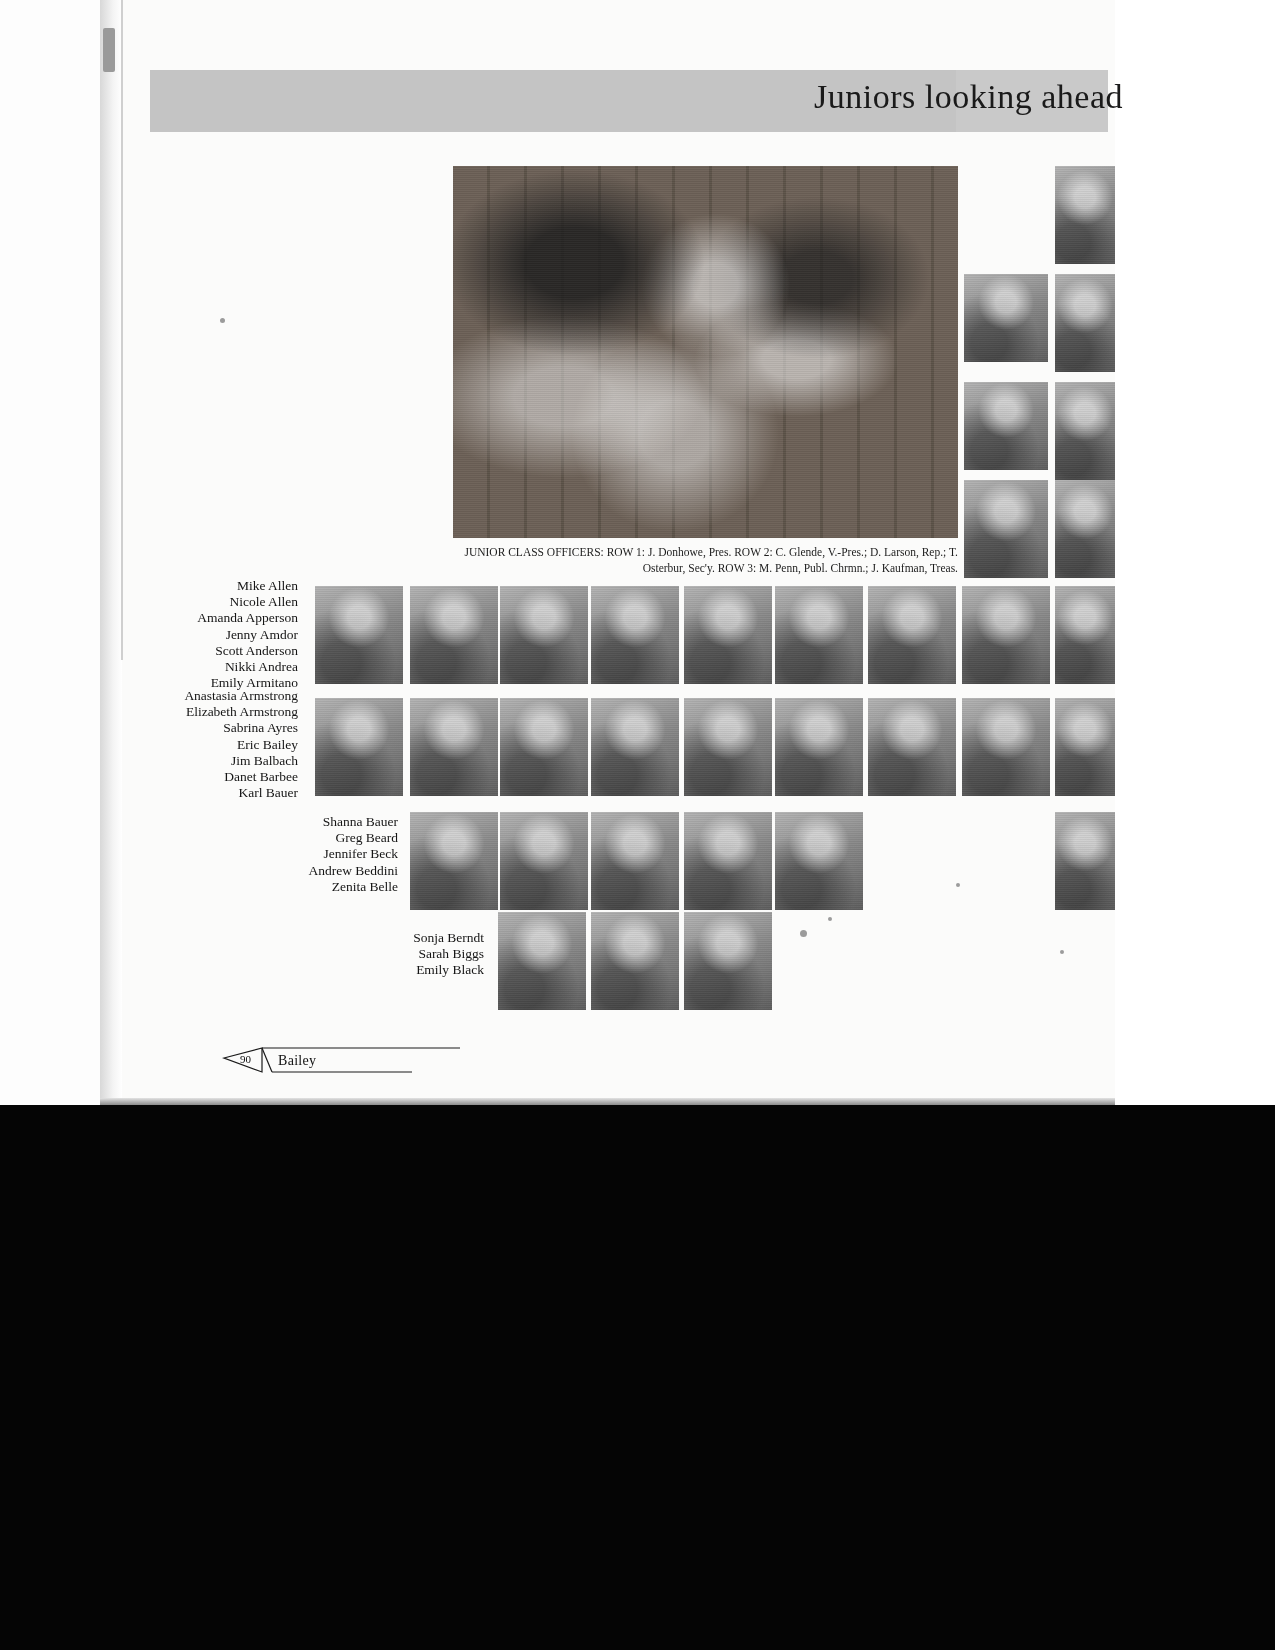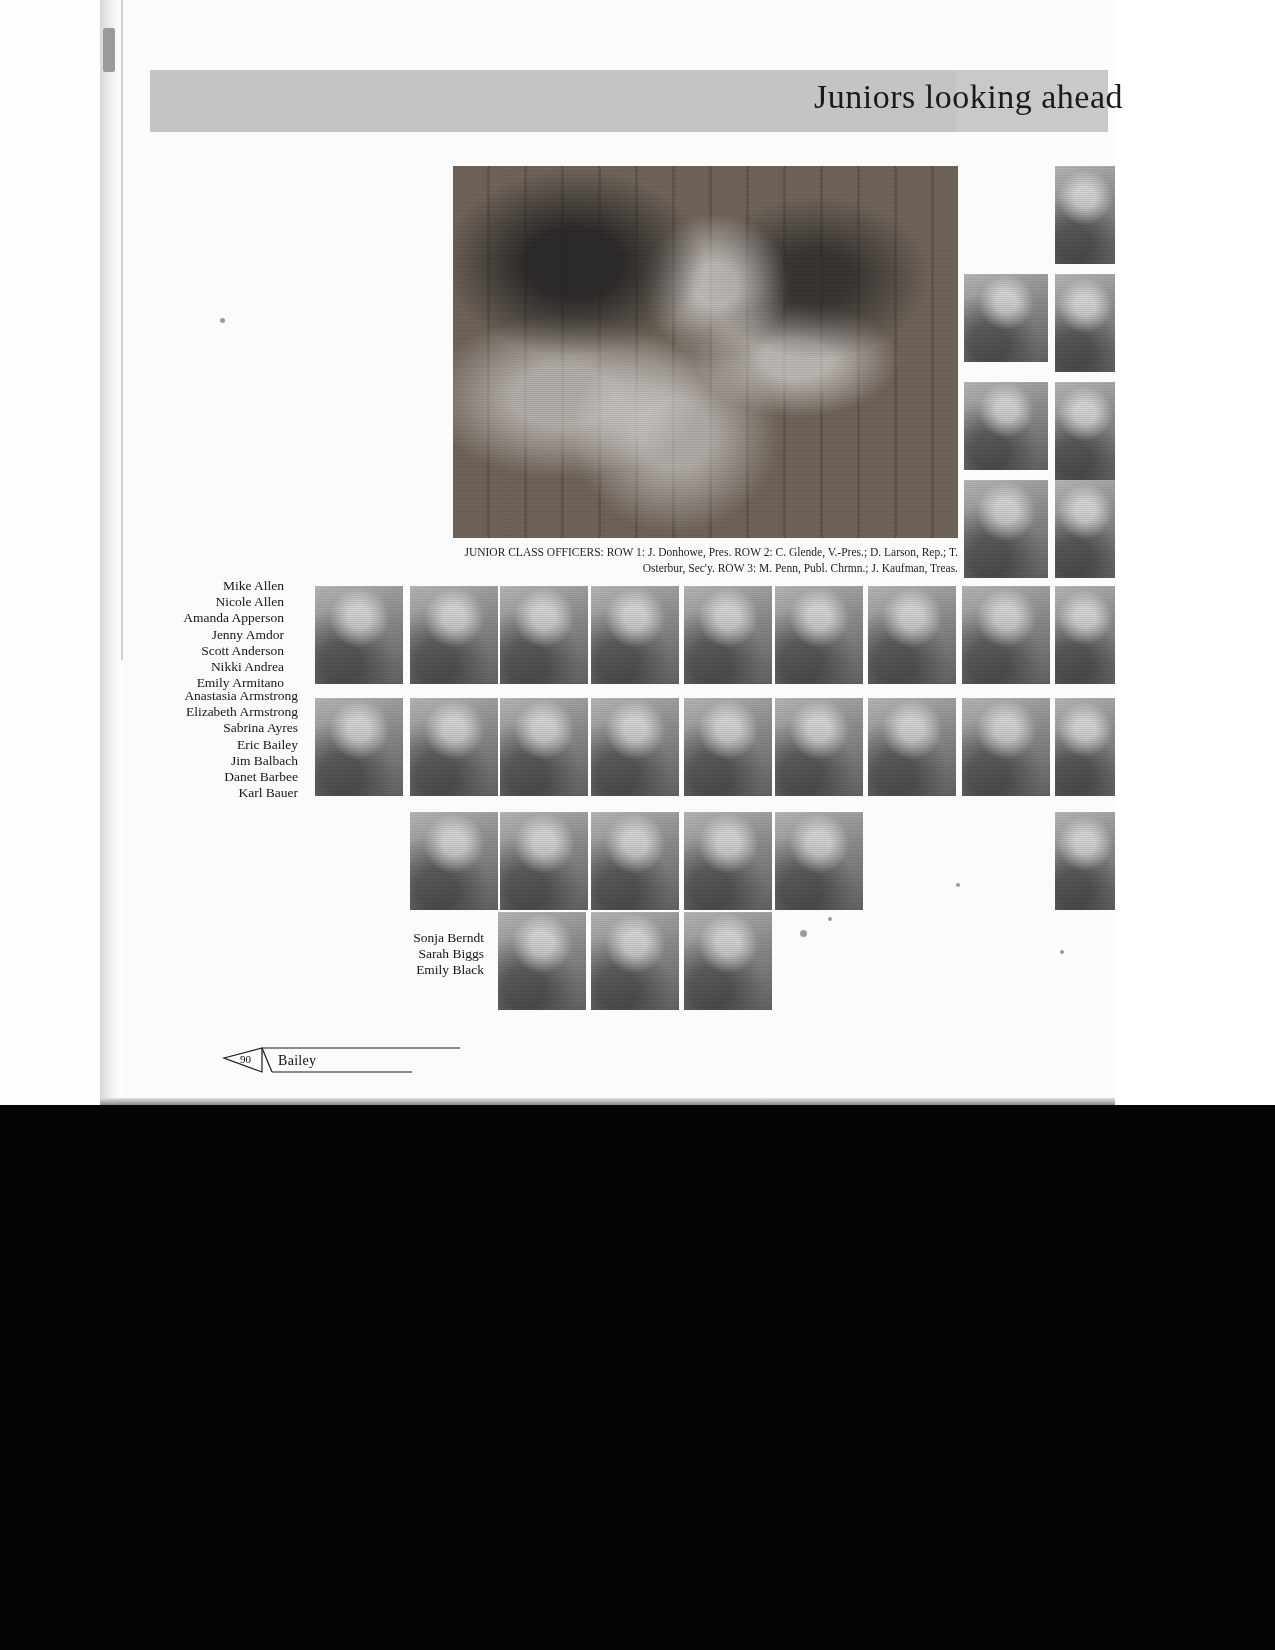--- a/index.html
+++ b/index.html
@@ -179,21 +179,21 @@
   
   .names {
     position: absolute;
     text-align: right;
     font-size: 13.5px;
     line-height: 16.2px;
     color: #151515;
     font-family: "Liberation Serif", serif;
     white-space: pre-line;
   }
-  .names-1 { left: 96px; top: 578px; width: 188px; }
+  .names-1 { left: 110px; top: 578px; width: 188px; }
   .names-2 { left: 110px; top: 688px; width: 188px; }
   .names-3 { left: 190px; top: 814px; width: 208px; }
   .names-4 { left: 290px; top: 930px; width: 194px; }
 
   
   .footer {
     position: absolute;
     left: 222px;
     top: 1044px;
     width: 250px;
@@ -257,20 +257,25 @@
 Scott Anderson
 Nikki Andrea
 Emily Armitano</div>
   <div class="names names-2">Anastasia Armstrong
 Elizabeth Armstrong
 Sabrina Ayres
 Eric Bailey
 Jim Balbach
 Danet Barbee
 Karl Bauer</div>
+  <div class="names names-3">Shanna Bauer
+Greg Beard
+Jennifer Beck
+Andrew Beddini
+Zenita Belle</div>
   <div class="names names-4">Sonja Berndt
 Sarah Biggs
 Emily Black</div>
 
   <div class="photo portrait" style="left:315px; top:586px;"></div>
   <div class="photo portrait" style="left:410px; top:586px;"></div>
   <div class="photo portrait" style="left:500px; top:586px;"></div>
   <div class="photo portrait" style="left:591px; top:586px;"></div>
   <div class="photo portrait" style="left:684px; top:586px;"></div>
   <div class="photo portrait" style="left:775px; top:586px;"></div>

